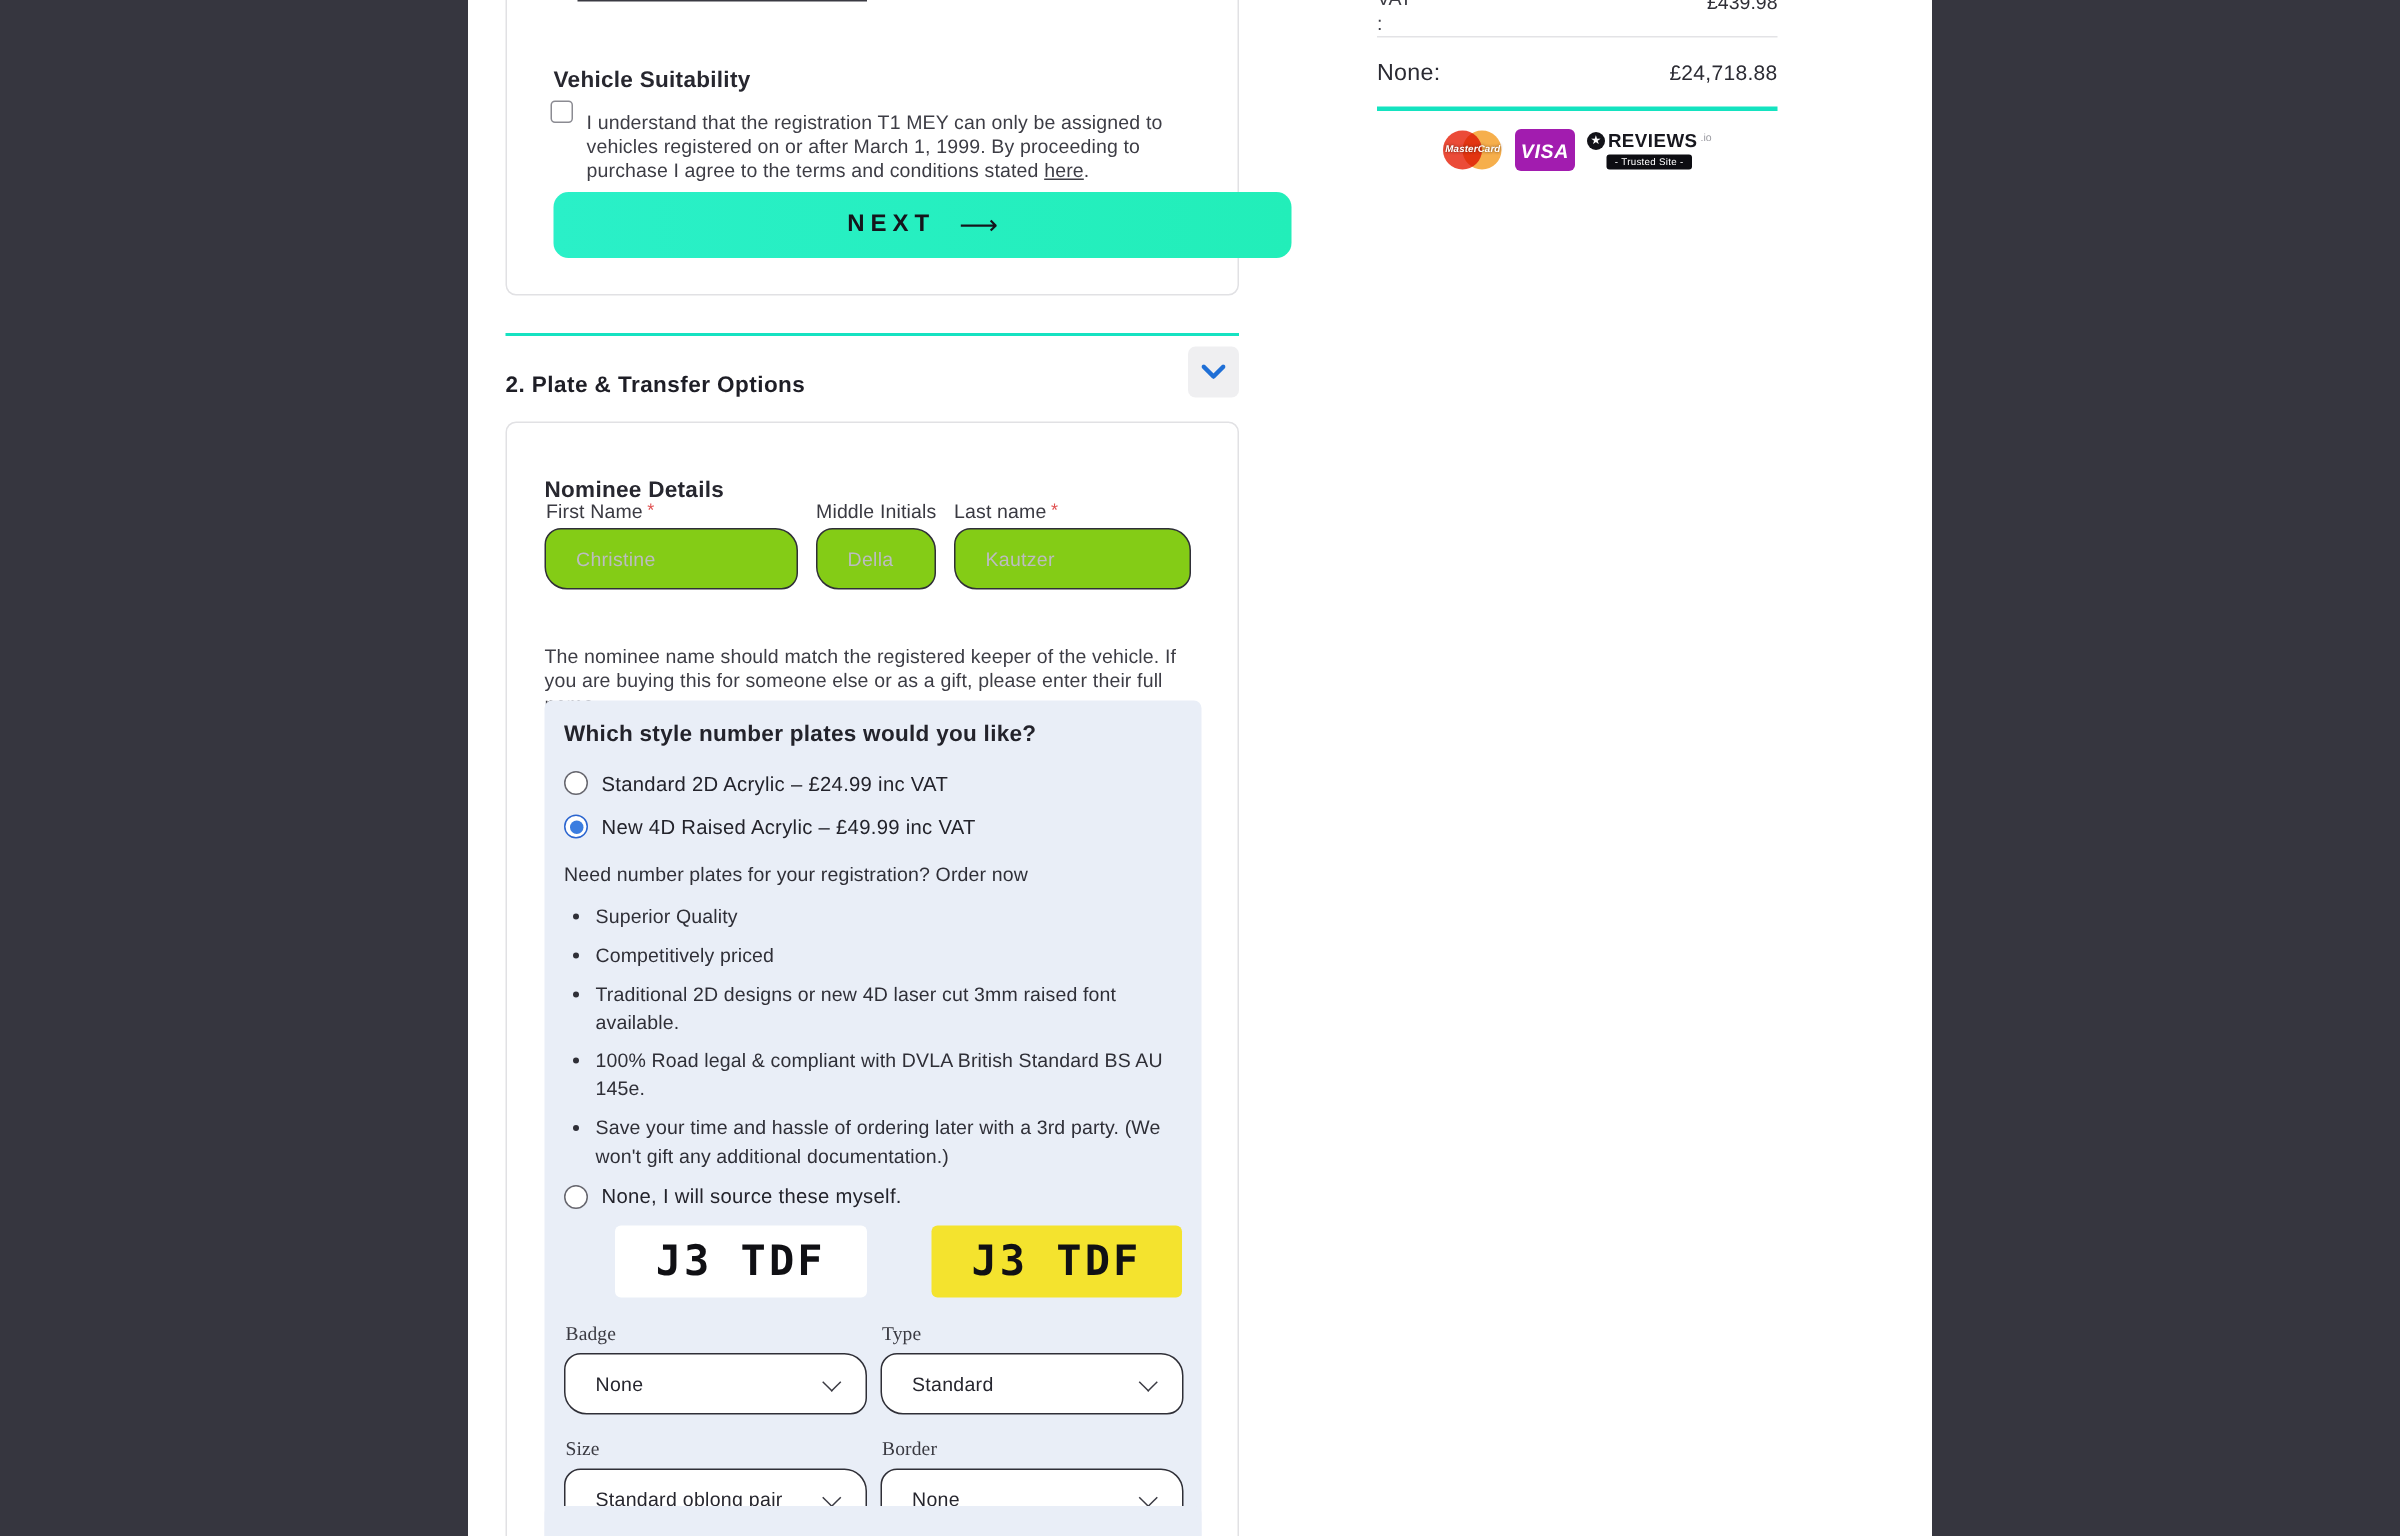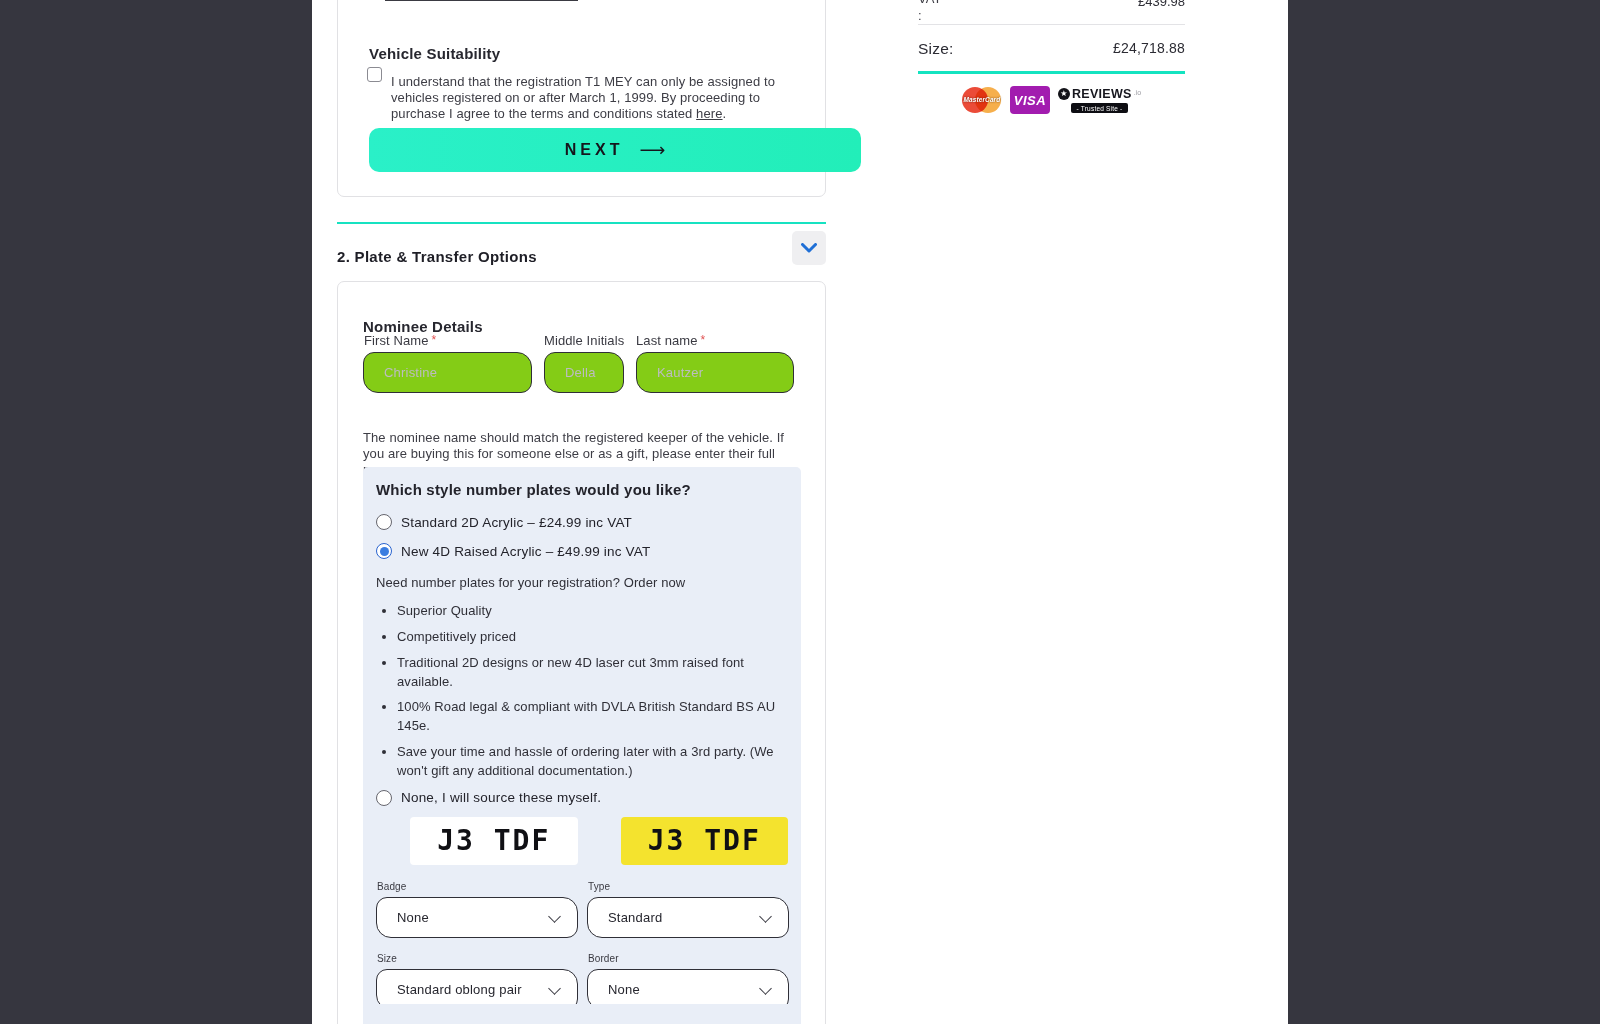--- a/index.html
+++ b/index.html
@@ -53,21 +53,21 @@
   .order-prompt{font-size:13px;color:#2f2f37;letter-spacing:.1px;margin:16px 0 0 0;}
   .bullets{margin:12px 0 0 0;padding:0 0 0 21px;font-size:13px;color:#2f2f37;letter-spacing:.1px;}
   .bullets li{margin-bottom:7px;line-height:1.45;}
   .none-row{margin-top:9px;margin-bottom:0;}
   .plates{display:flex;gap:9px;margin-top:11px;}
   .plate{width:202px;height:48px;border-radius:4px;display:flex;align-items:center;justify-content:center;
          font-family:"DejaVu Sans Mono",monospace;font-weight:bold;font-size:28px;letter-spacing:2px;color:#101014;margin-left:34px;}
   .plate.white{background:#ffffff;}
   .plate.yellow{background:#f4e32e;}
   .sel-grid{display:grid;grid-template-columns:202px 202px;column-gap:9px;margin-top:16px;}
-  .sel-label{font-size:10px;color:#3a3a42;letter-spacing:.1px;margin:15px 0 5px 1px;}
+  .sel-label{font-size:13px;color:#3a3a42;letter-spacing:.1px;margin:15px 0 5px 1px;font-family:Liberation Serif, serif;}
   .sel-cell:nth-child(-n+2) .sel-label{margin-top:0;}
   .selectbox{position:relative;height:41px;background:#fff;border:1.6px solid #2f2f37;box-sizing:border-box;
              border-radius:11px 15px 11px 15px;display:flex;align-items:center;padding-left:20px;
              font-size:13px;color:#26262e;letter-spacing:.2px;cursor:pointer;}
   .chev{position:absolute;right:18px;top:14px;width:8px;height:8px;border-right:1.6px solid #3a3a42;
         border-bottom:1.6px solid #3a3a42;transform:rotate(45deg);}
 
   
   .summary{position:absolute;left:918px;top:0;width:267px;}
   .vat-label{position:absolute;left:0;top:-9px;font-size:13px;color:#3d3d45;}
@@ -205,21 +205,21 @@
     </div>
 
     <div class="panel2"></div>
   </section>
 
   <aside class="summary">
     <span class="vat-label">VAT</span>
     <span class="vat-colon">:</span>
     <span class="vat-value">£439.98</span>
     <div class="vat-divider"></div>
-    <span class="total-label">Size:</span>
+    <span class="total-label">None:</span>
     <span class="total-value">£24,718.88</span>
     <div class="summary-rule"></div>
 
     <div class="pay-row">
       <div class="mc">
         <span class="c red"></span>
           <span class="c org"></span>
         <span class="txt">MasterCard</span>
       </div>
       <div class="visa">VISA</div>

